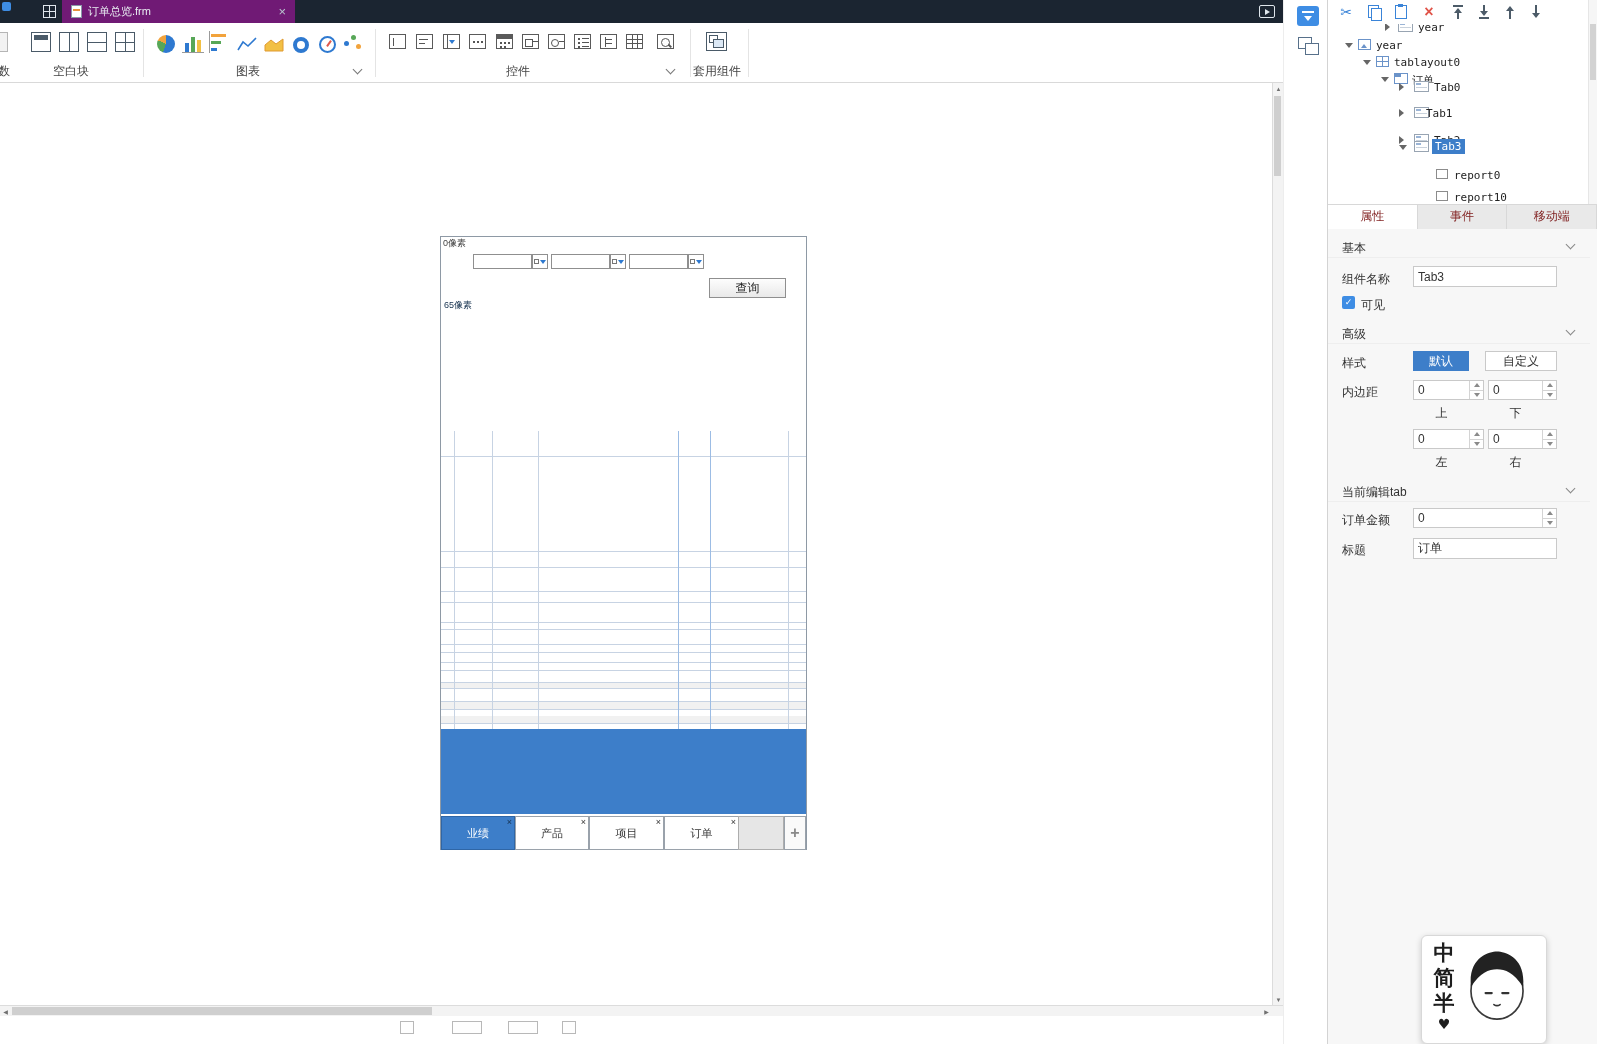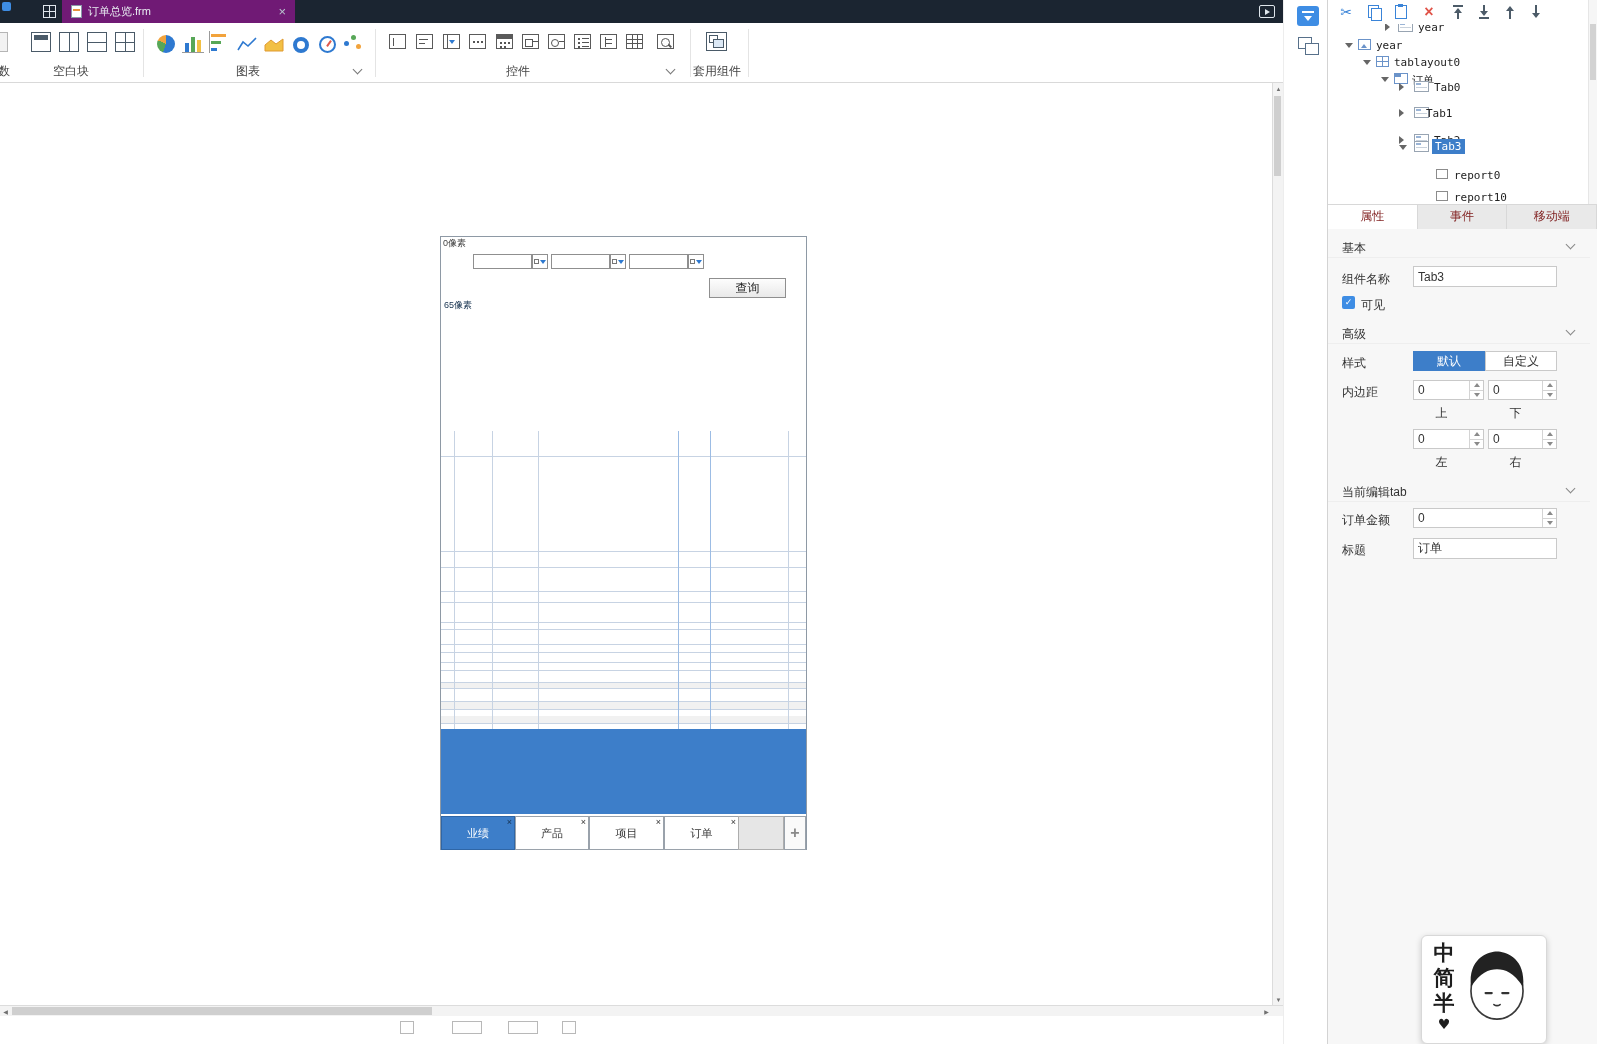--- a/index.html
+++ b/index.html
@@ -489,21 +489,21 @@
         <i>✓</i>
       </span>
     <span class="plabel" style="left:33px;top:297px">可见</span>
 
     <div class="sec" style="top:322px">
       <b>高级</b>
       <span class="schev"></span>
     </div>
 
     <span class="plabel" style="top:355px">样式</span>
-    <div class="segbtn seg-on" style="left:85px;top:351px;width:72px">默认</div>
+    <div class="segbtn seg-on" style="left:85px;top:351px;width:56px">默认</div>
     <div class="segbtn seg-off" style="left:157px;top:351px;width:72px">自定义</div>
 
     <span class="plabel" style="top:384px">内边距</span>
     <div class="spin" style="left:85px;top:380px;width:71px">
       <input value="0" style="">
       <span class="spin-btns">
           <span class="sbtn">
             <i class="car-u"></i>
           </span>
           <span class="sbtn">

